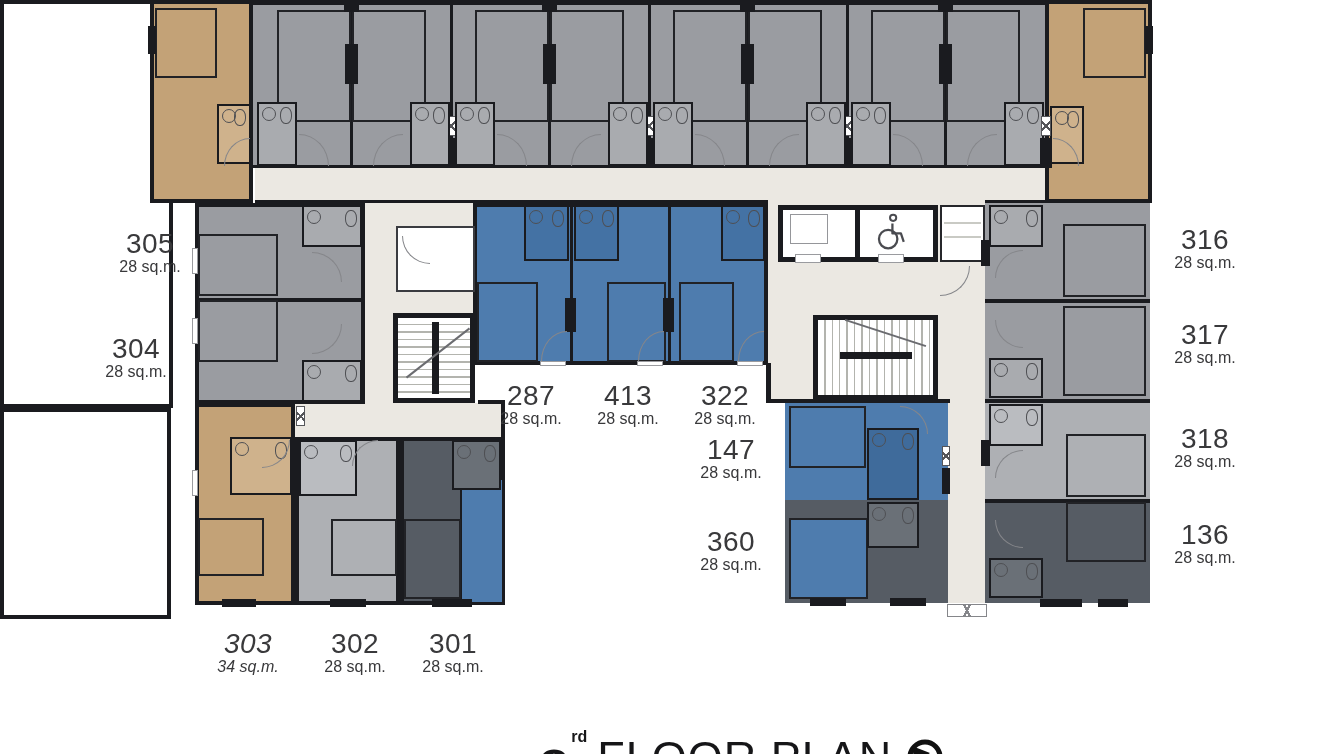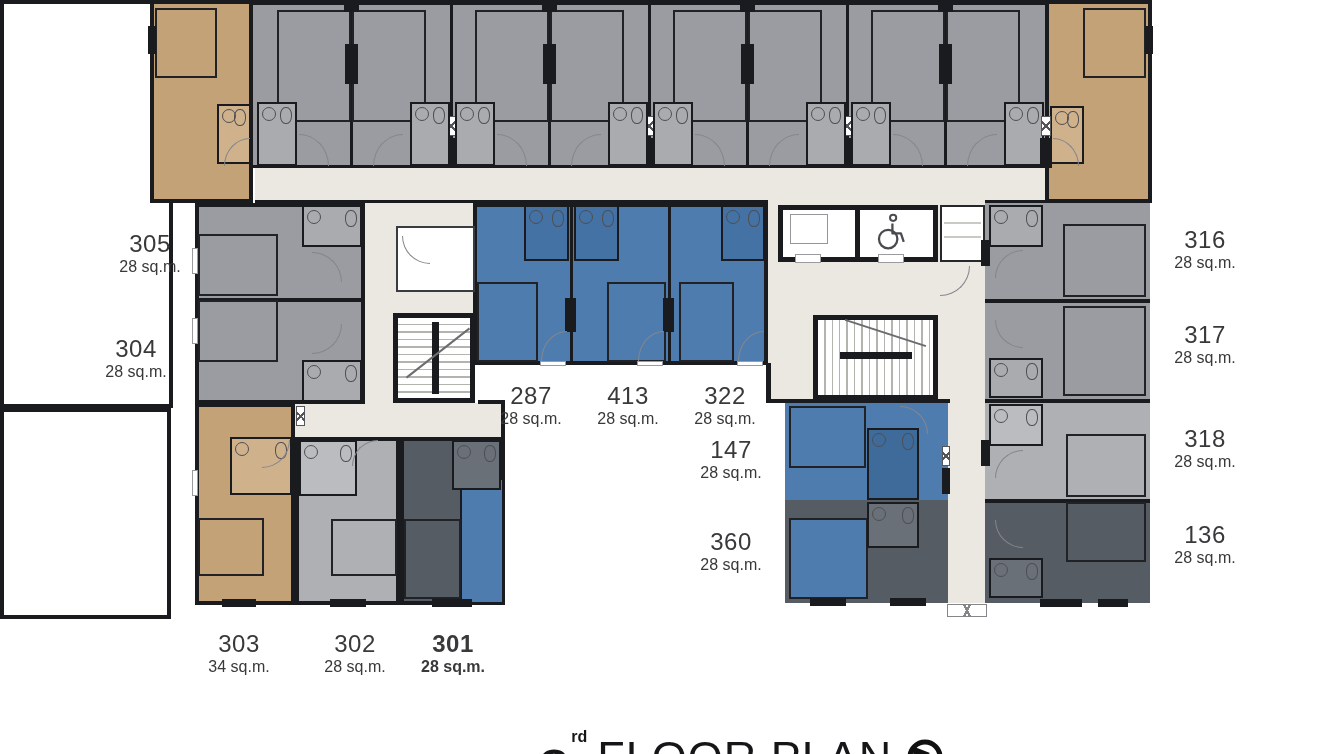--- a/index.html
+++ b/index.html
@@ -31,21 +31,21 @@
   .xbox{background-color:#fff;border:1.2px solid #55565a;
     background-image:linear-gradient(45deg,transparent 44%,#55565a 44% 56%,transparent 56%),
                      linear-gradient(-45deg,transparent 44%,#55565a 44% 56%,transparent 56%);}
   .exit{border:1.3px solid #85868a;
     background-image:linear-gradient(64deg,transparent 47%,#85868a 47% 53%,transparent 53%),
                      linear-gradient(-64deg,transparent 47%,#85868a 47% 53%,transparent 53%);}
   .stairs-v{background:repeating-linear-gradient(180deg,#ffffff 0 6px,#b3b4ae 6px 7.5px);}
   .stairs-h{background:repeating-linear-gradient(90deg,#ffffff 0 6px,#b3b4ae 6px 7.5px);}
   .frame{border:4px solid var(--wall);background:transparent;pointer-events:none;}
   .lbl{transform:translateX(-50%);text-align:center;color:#39393b;z-index:30;}
-  .lbl .num{font-size:24px;line-height:24px;letter-spacing:.5px;}
+  .lbl .num{font-size:28px;line-height:24px;letter-spacing:.5px;}
   .lbl .area{font-size:16px;line-height:19px;margin-top:1px;}
   #title{position:absolute;left:538px;top:727px;display:flex;color:#161618;z-index:30;}
   #title .t-num{font-size:58px;font-weight:500;line-height:1;margin-top:14px;}
   #title .t-ord{font-size:16px;font-weight:600;margin-top:1px;margin-left:1px;}
   #title .t-text{font-size:45px;font-weight:500;line-height:1;margin-top:8px;margin-left:10px;letter-spacing:1px;white-space:nowrap;}
   #title svg{margin-left:12px;margin-top:9px;}
 </style>
 </head>
 <body>
 
@@ -128,29 +128,29 @@
     <div class="area">28 sq.m.</div>
   </div>
   <div class="lbl" style="left:731px;top:438px;">
     <div class="num">147</div>
     <div class="area">28 sq.m.</div>
   </div>
   <div class="lbl" style="left:731px;top:530px;">
     <div class="num">360</div>
     <div class="area">28 sq.m.</div>
   </div>
-  <div class="lbl" style="left:239px;top:632px;">
+  <div class="lbl" style="left:248px;top:632px;font-style:italic;">
     <div class="num">303</div>
     <div class="area">34 sq.m.</div>
   </div>
   <div class="lbl" style="left:355px;top:632px;">
     <div class="num">302</div>
     <div class="area">28 sq.m.</div>
   </div>
-  <div class="lbl" style="left:453px;top:632px;font-weight:bold;">
+  <div class="lbl" style="left:453px;top:632px;">
     <div class="num">301</div>
     <div class="area">28 sq.m.</div>
   </div>
 
   <div id="title">
     <span class="t-num">3</span>
     <sup class="t-ord">rd</sup>
     <span class="t-text">FLOOR PLAN</span>
     <svg width="42" height="42" viewBox="0 0 42 42">
       <circle cx="21" cy="21" r="15" fill="none" stroke="#111" stroke-width="5"></circle>

